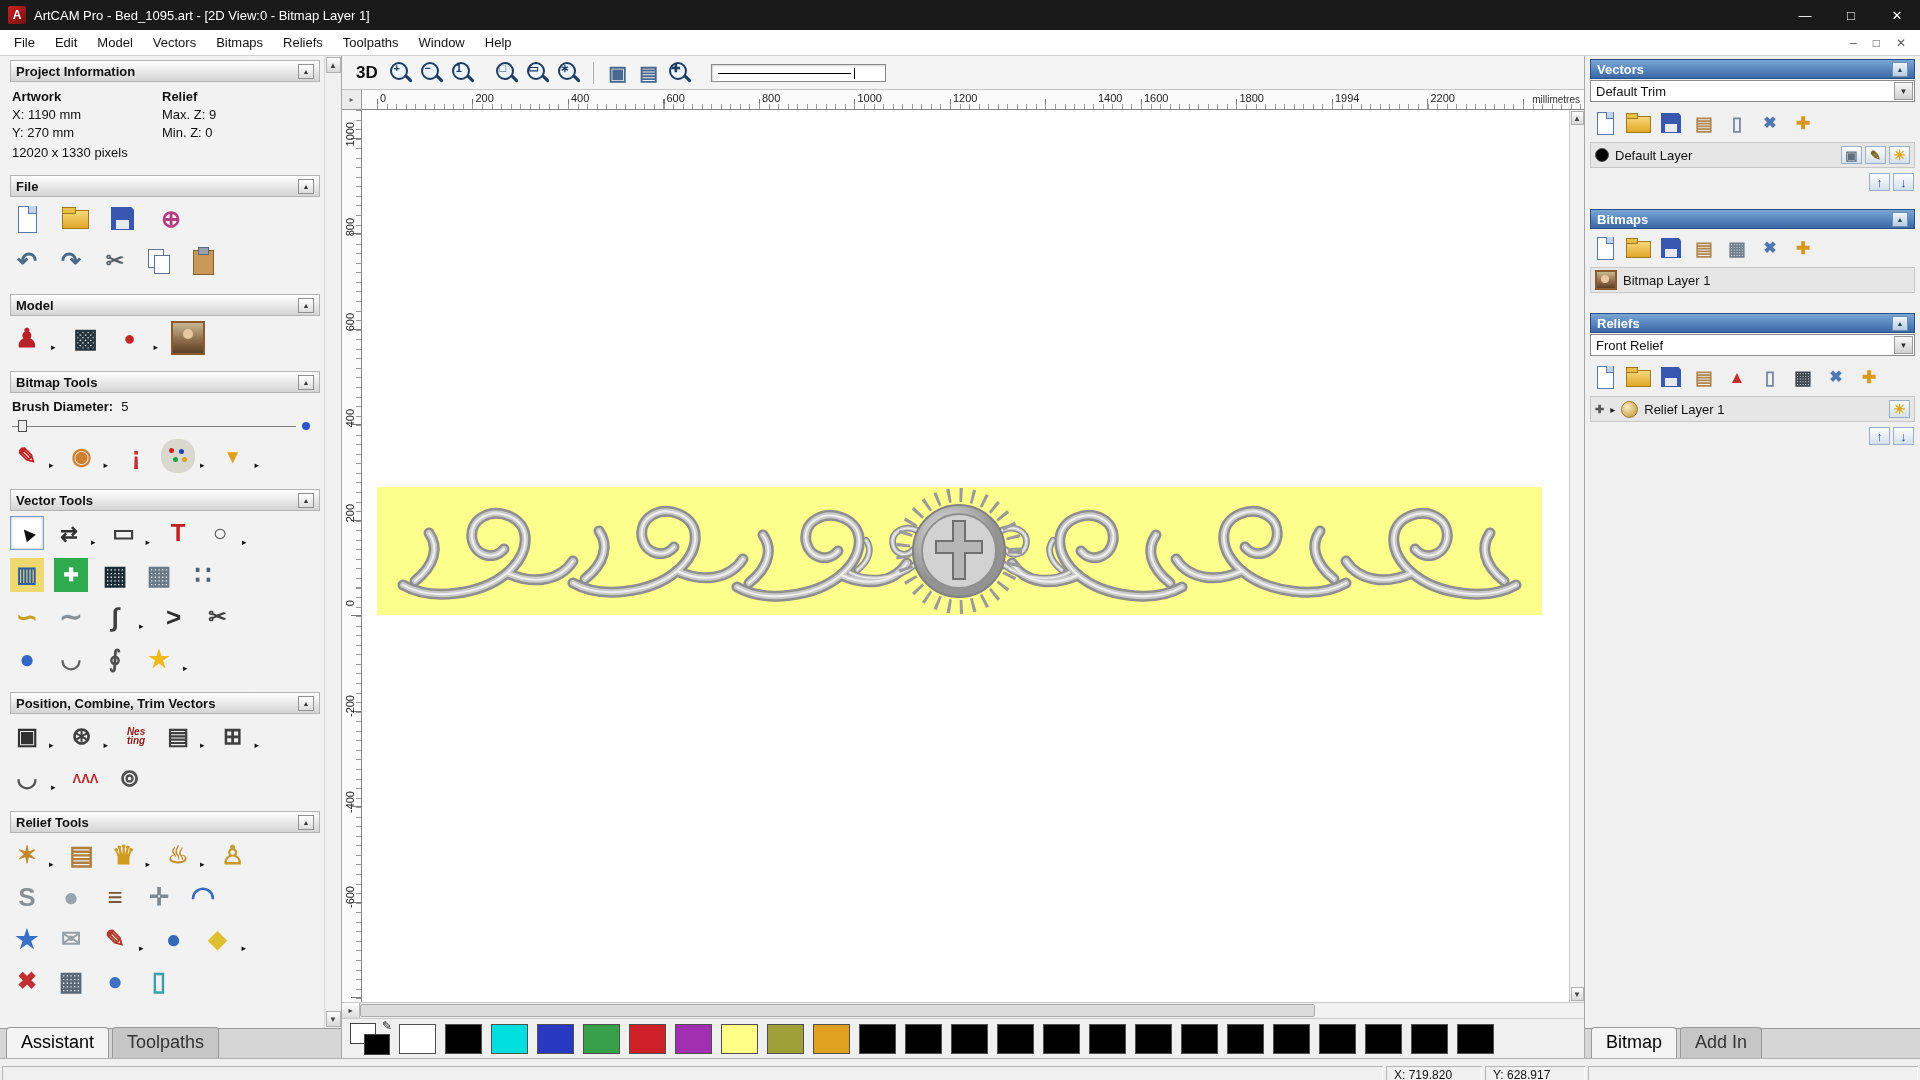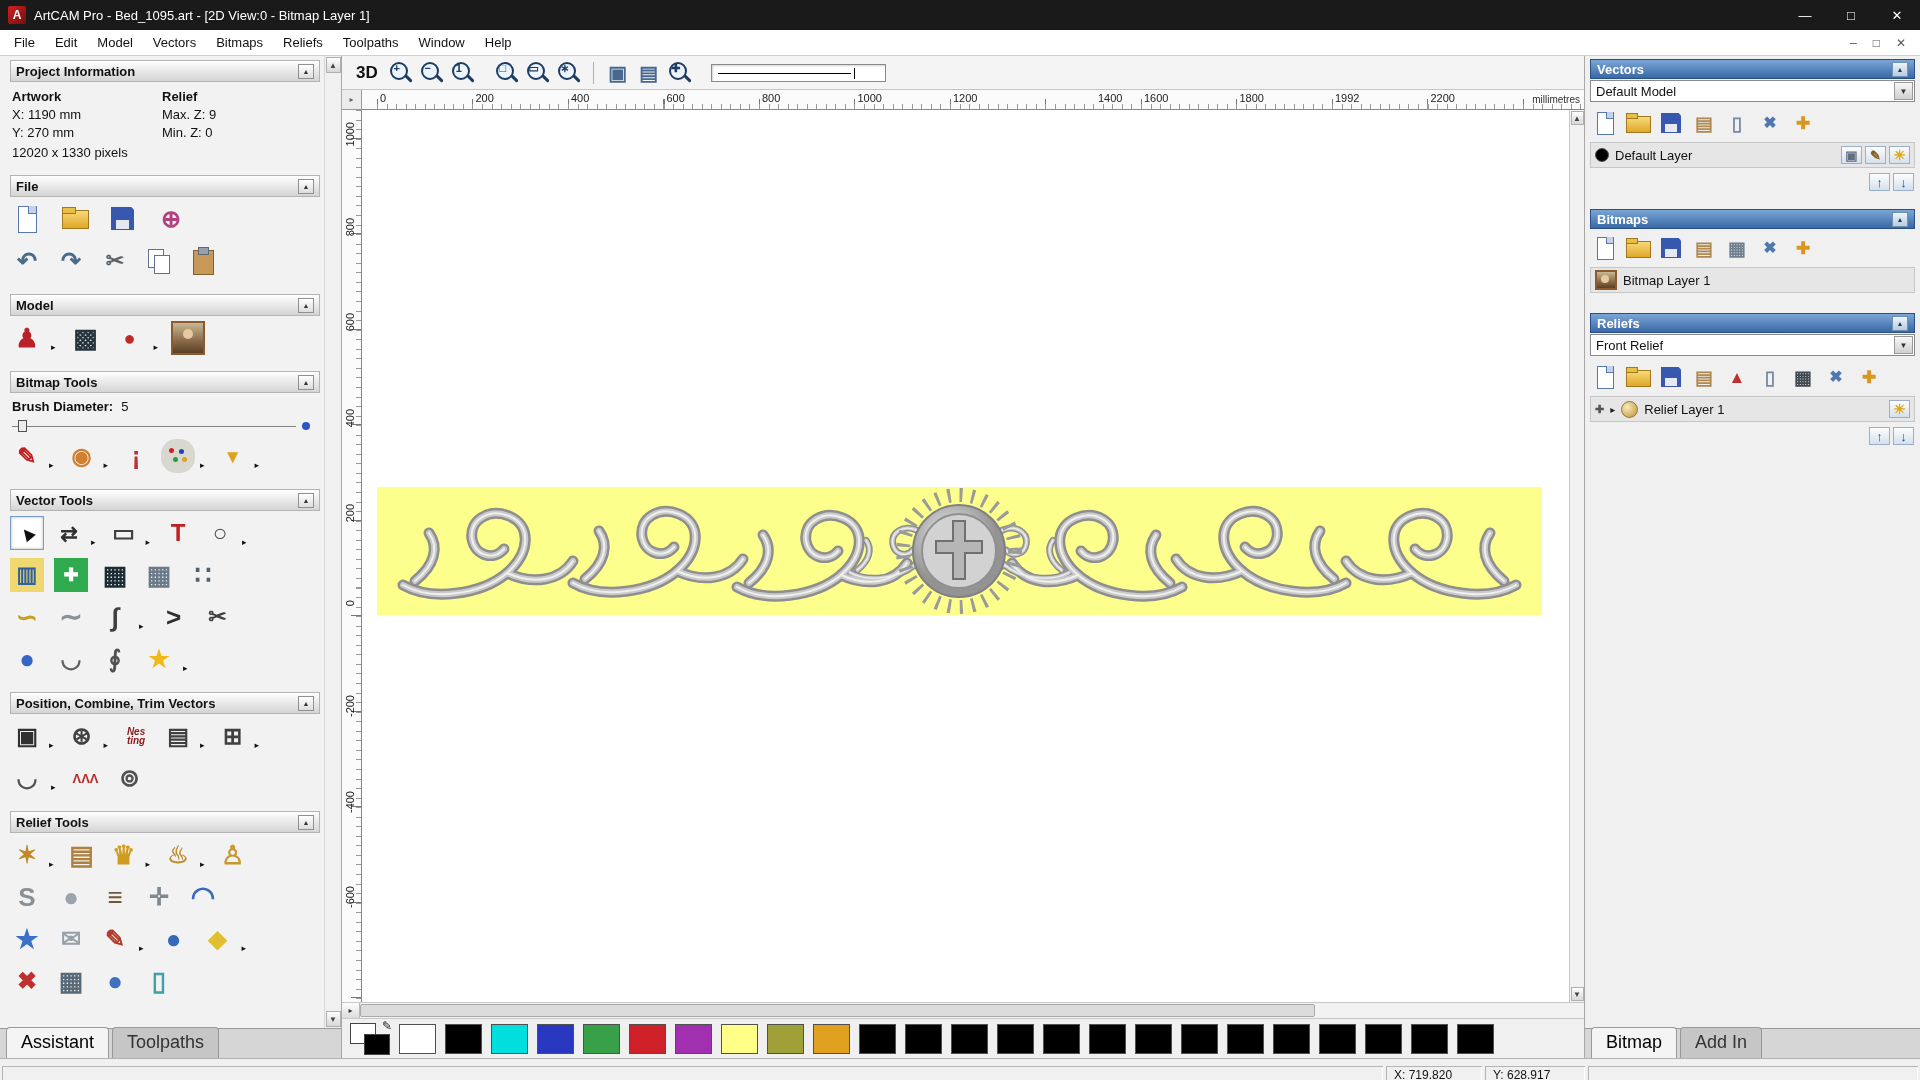--- a/index.html
+++ b/index.html
@@ -542,21 +542,21 @@
       <span class="rlab" style="left: 18px;">0</span>
           <span class="rlab" style="left: 113.5px;">200</span>
           <span class="rlab" style="left: 209px;">400</span>
           <span class="rlab" style="left: 304.5px;">600</span>
           <span class="rlab" style="left: 400px;">800</span>
           <span class="rlab" style="left: 495.5px;">1000</span>
           <span class="rlab" style="left: 591px;">1200</span>
           <span class="rlab" style="left: 696px; margin-left: 40px;">1400</span>
           <span class="rlab" style="left: 782px;">1600</span>
           <span class="rlab" style="left: 877.5px;">1800</span>
-          <span class="rlab" style="left: 973px;">1992</span>
+          <span class="rlab" style="left: 973px;">1994</span>
           <span class="rlab" style="left: 1068.5px;">2200</span>
         </div>
     </div>
 
     <div id="canvas-row">
       <div id="vruler">
           <span class="rlabv" style="top: 12px;">1000</span>
           <span class="rlabv" style="top: 107.5px;">800</span>
           <span class="rlabv" style="top: 203px;">600</span>
           <span class="rlabv" style="top: 298.5px;">400</span>
@@ -654,21 +654,21 @@
   </div>
 
   <div id="right-panel">
     <div id="right-body">
 
       <div class="rp-head">
         <span>Vectors</span>
         <span class="collapse-btn">▲</span>
       </div>
       <div class="rp-select">
-        <span>Default Model</span>
+        <span>Default Trim</span>
         <span class="dd-btn">▼</span>
       </div>
       <div class="rp-icons">
           <span class="tool k-page"></span>
           <span class="tool k-folder"></span>
           <span class="tool k-floppy"></span>
           <span class="tool">
             <span class="g" style="color: rgb(176, 136, 80); font-size: 19px;">▤</span>
           </span>
           <span class="tool">

